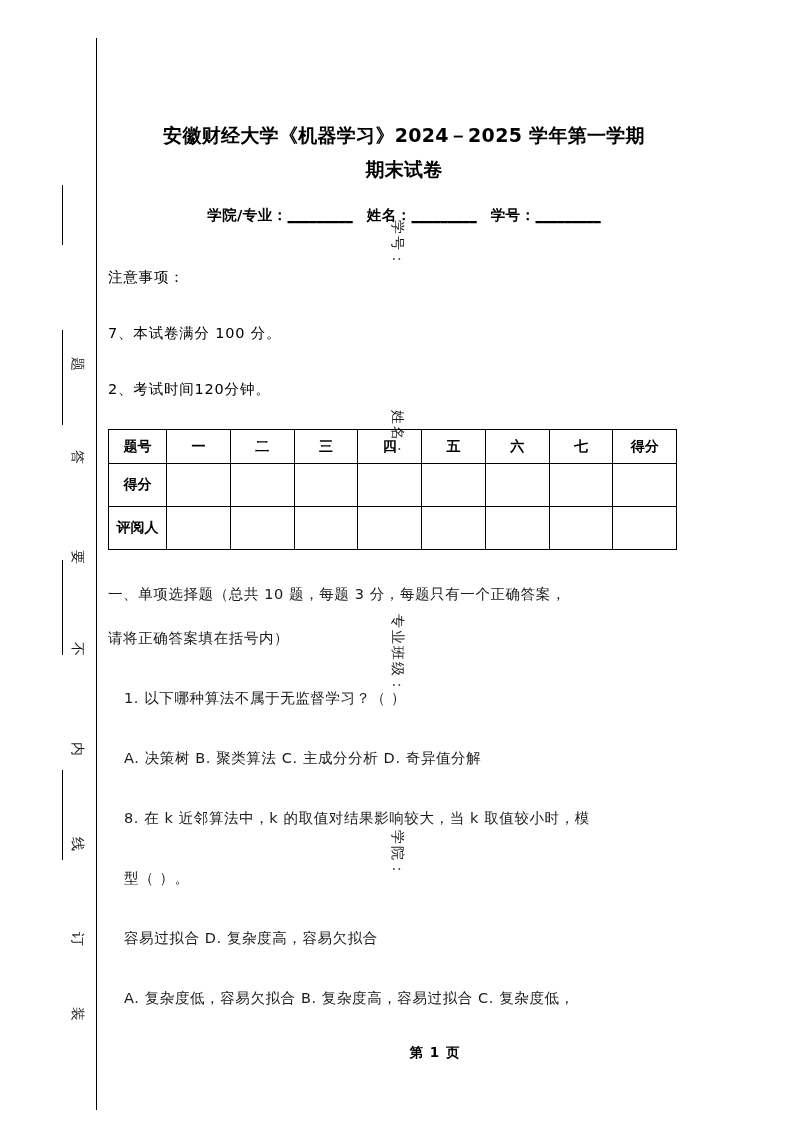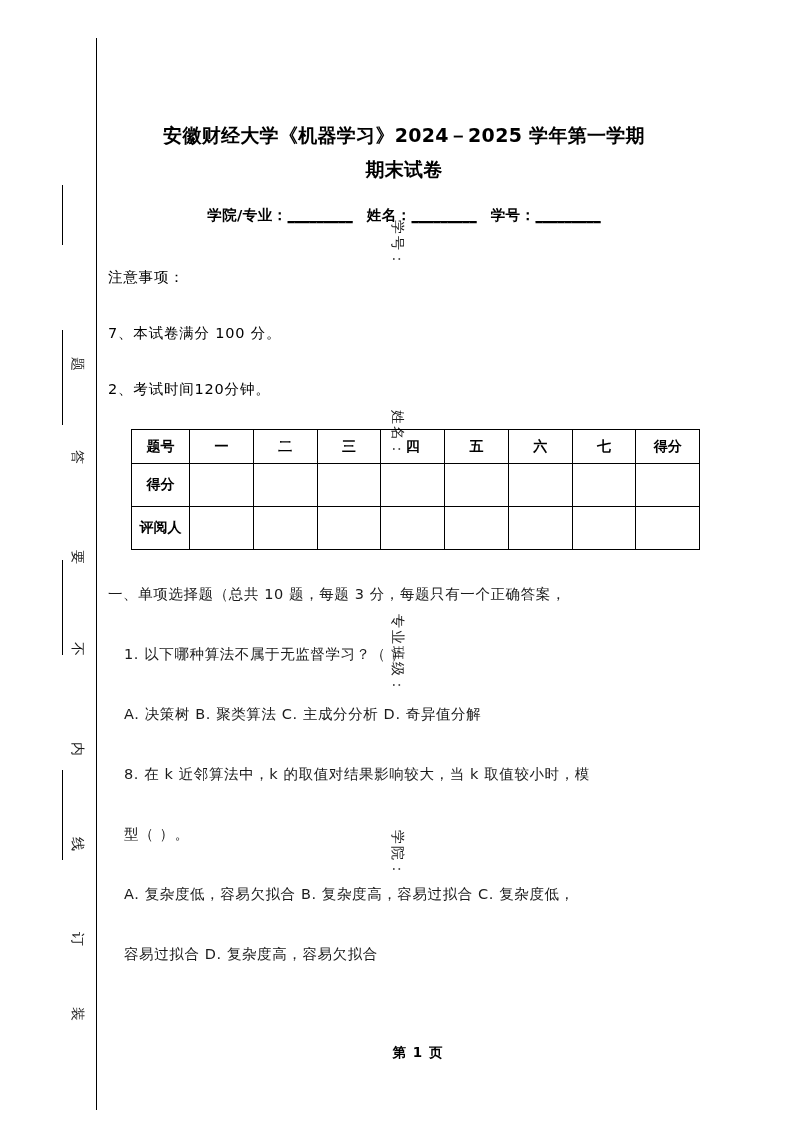--- a/index.html
+++ b/index.html
@@ -119,21 +119,20 @@
   .notice div {
     margin: 0;
   }
 
   .notice .ul {
   }
 
   
   .score-table-wrap {
     margin-top: 12px;
-    margin-left: 23px;
     border-radius: 22px;
   }
 
   table.score-table {
     border-collapse: collapse;
     width: 569px;
     table-layout: fixed;
   }
 
   table.score-table td {
@@ -164,21 +163,21 @@
     margin-top: 4px;
   }
 
   .q-stem, .q-options {
     margin: 16px;
   }
 
   
   .footer {
     position: absolute;
-    left: 122px;
+    left: 139px;
     top: 1044px;
     width: 592px;
     text-align: center;
     font-size: 13.5px;
     font-weight: bold;
     letter-spacing: 1px;
     color: #000000;
   }
 </style>
 </head>
@@ -263,31 +262,32 @@
             <td></td>
             <td></td>
             <td></td>
           </tr>
         </tbody>
       </table>
     </div>
 
     <div class="section">
       <div>一、单项选择题（总共 10 题，每题 3 分，每题只有一个正确答案，</div>
+      <div>请将正确答案填在括号内）</div>
 
       <div class="q-block">
         <div class="q-stem">1. 以下哪种算法不属于无监督学习？（  ）</div>
         <div class="q-options">A. 决策树   B. 聚类算法   C. 主成分分析   D. 奇异值分解</div>
       </div>
 
       <div class="q-block">
         <div class="q-stem">8. 在 k 近邻算法中，k 的取值对结果影响较大，当 k 取值较小时，模</div>
         <div class="q-stem">型（  ）。</div>
+        <div class="q-options">容易过拟合  D. 复杂度高，容易欠拟合</div>
         <div class="q-options">A. 复杂度低，容易欠拟合  B. 复杂度高，容易过拟合  C. 复杂度低，</div>
-        <div class="q-options">容易过拟合  D. 复杂度高，容易欠拟合</div>
       </div>
     </div>
 
   </div>
 
   <div class="footer">第 1 页</div>
 
 </div>
 
 </body></html>

